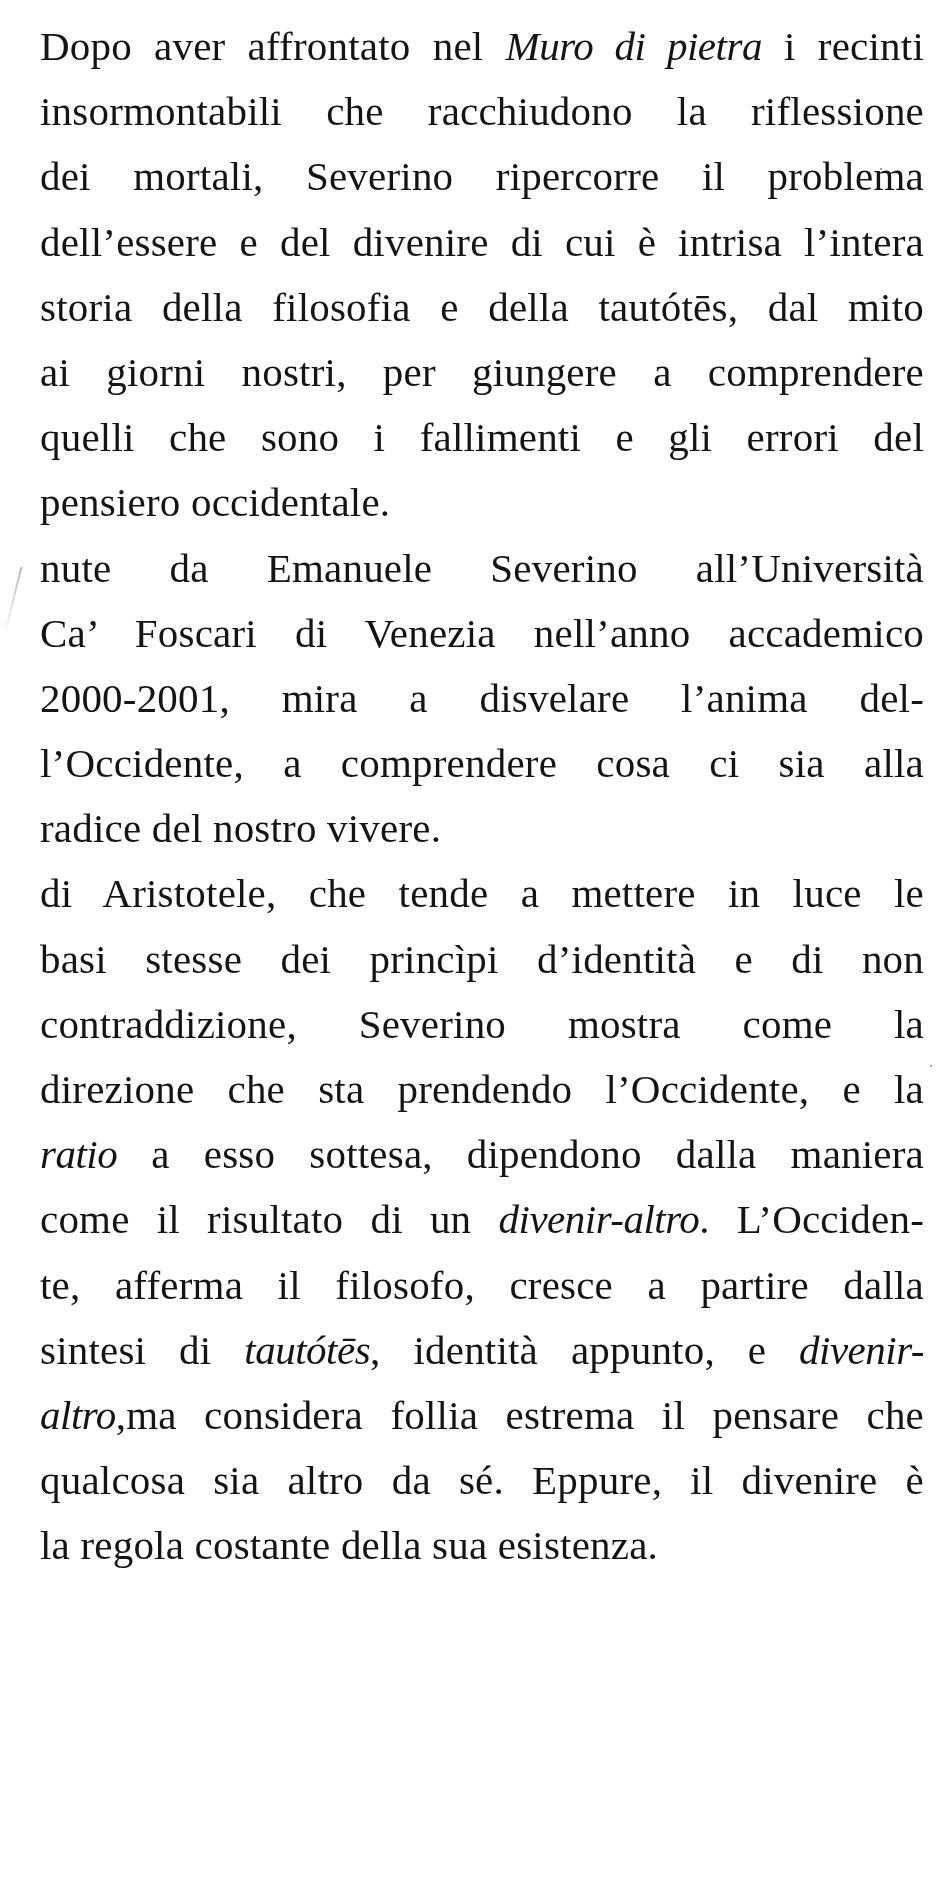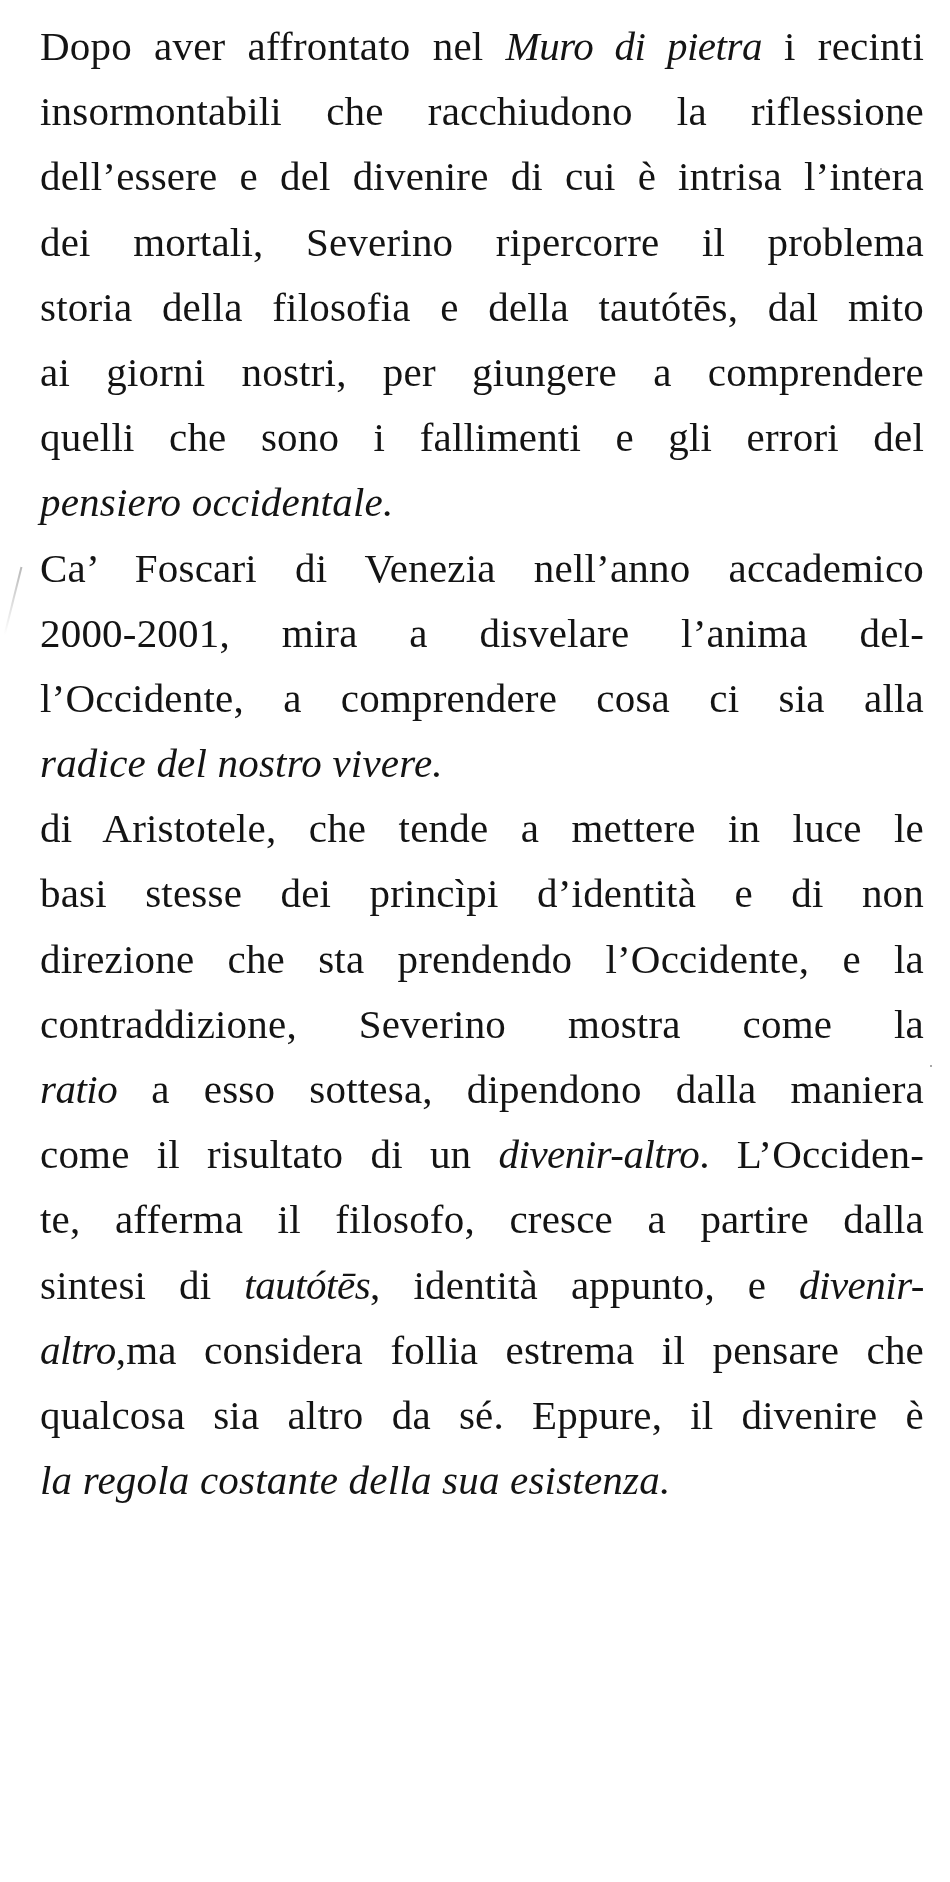--- a/index.html
+++ b/index.html
@@ -26,21 +26,20 @@
     line-height: 65.2px;
     font-size: 41px;
     white-space: nowrap;
     text-align: justify;
     text-align-last: justify;
     letter-spacing: 0.2px;
   }
   .line.last {
     text-align: center;
     text-align-last: left;
-    font-style: italic;
   }
   .seg { display: inline; }
   .seg.italic { font-style: italic; letter-spacing: -0.5px; }
   .pencil-mark {
     position: absolute;
     left: 12px;
     top: 566px;
     width: 2px;
     height: 70px;
     background: linear-gradient(#9a9a9a, rgba(160,160,160,0));
@@ -54,38 +53,39 @@
     border-radius: 50%;
   }
 </style>
 </head>
 <body>
 
 <div class="page" id="page">
     <div class="paragraph">
       <div class="line"><span class="seg">Dopo aver affrontato nel </span><span class="seg italic">Muro di pietra</span><span class="seg"> i recinti</span></div>
       <div class="line"><span class="seg">insormontabili che racchiudono la riflessione</span></div>
+      <div class="line"><span class="seg">dei mortali, Severino ripercorre il problema</span></div>
       <div class="line"><span class="seg">dell’essere e del divenire di cui è intrisa l’intera</span></div>
-      <div class="line"><span class="seg">dei mortali, Severino ripercorre il problema</span></div>
       <div class="line"><span class="seg">storia della filosofia e della tautótēs, dal mito</span></div>
       <div class="line"><span class="seg">ai giorni nostri, per giungere a comprendere</span></div>
       <div class="line"><span class="seg">quelli che sono i fallimenti e gli errori del</span></div>
       <div class="line last"><span class="seg">pensiero occidentale.</span></div>
     </div>
     <div class="paragraph">
+      <div class="line"><span class="seg">nute da Emanuele Severino all’Università</span></div>
       <div class="line"><span class="seg">Ca’ Foscari di Venezia nell’anno accademico</span></div>
       <div class="line"><span class="seg">2000-2001, mira a disvelare l’anima del-</span></div>
       <div class="line"><span class="seg">l’Occidente, a comprendere cosa ci sia alla</span></div>
       <div class="line last"><span class="seg">radice del nostro vivere.</span></div>
     </div>
     <div class="paragraph">
       <div class="line"><span class="seg">di Aristotele, che tende a mettere in luce le</span></div>
       <div class="line"><span class="seg">basi stesse dei princìpi d’identità e di non</span></div>
+      <div class="line"><span class="seg">contraddizione, Severino mostra come la</span></div>
       <div class="line"><span class="seg">direzione che sta prendendo l’Occidente, e la</span></div>
-      <div class="line"><span class="seg">contraddizione, Severino mostra come la</span></div>
       <div class="line"><span class="seg italic">ratio</span><span class="seg"> a esso sottesa, dipendono dalla maniera</span></div>
       <div class="line"><span class="seg">come il risultato di un </span><span class="seg italic">divenir-altro</span><span class="seg">. L’Occiden-</span></div>
       <div class="line"><span class="seg">te, afferma il filosofo, cresce a partire dalla</span></div>
       <div class="line"><span class="seg">sintesi di </span><span class="seg italic">tautótēs</span><span class="seg">, identità appunto, e </span><span class="seg italic">divenir-</span></div>
       <div class="line"><span class="seg italic">altro</span><span class="seg">,ma considera follia estrema il pensare che</span></div>
       <div class="line"><span class="seg">qualcosa sia altro da sé. Eppure, il divenire è</span></div>
       <div class="line last"><span class="seg">la regola costante della sua esistenza.</span></div>
     </div>
   </div>
 <div class="pencil-mark"></div>

